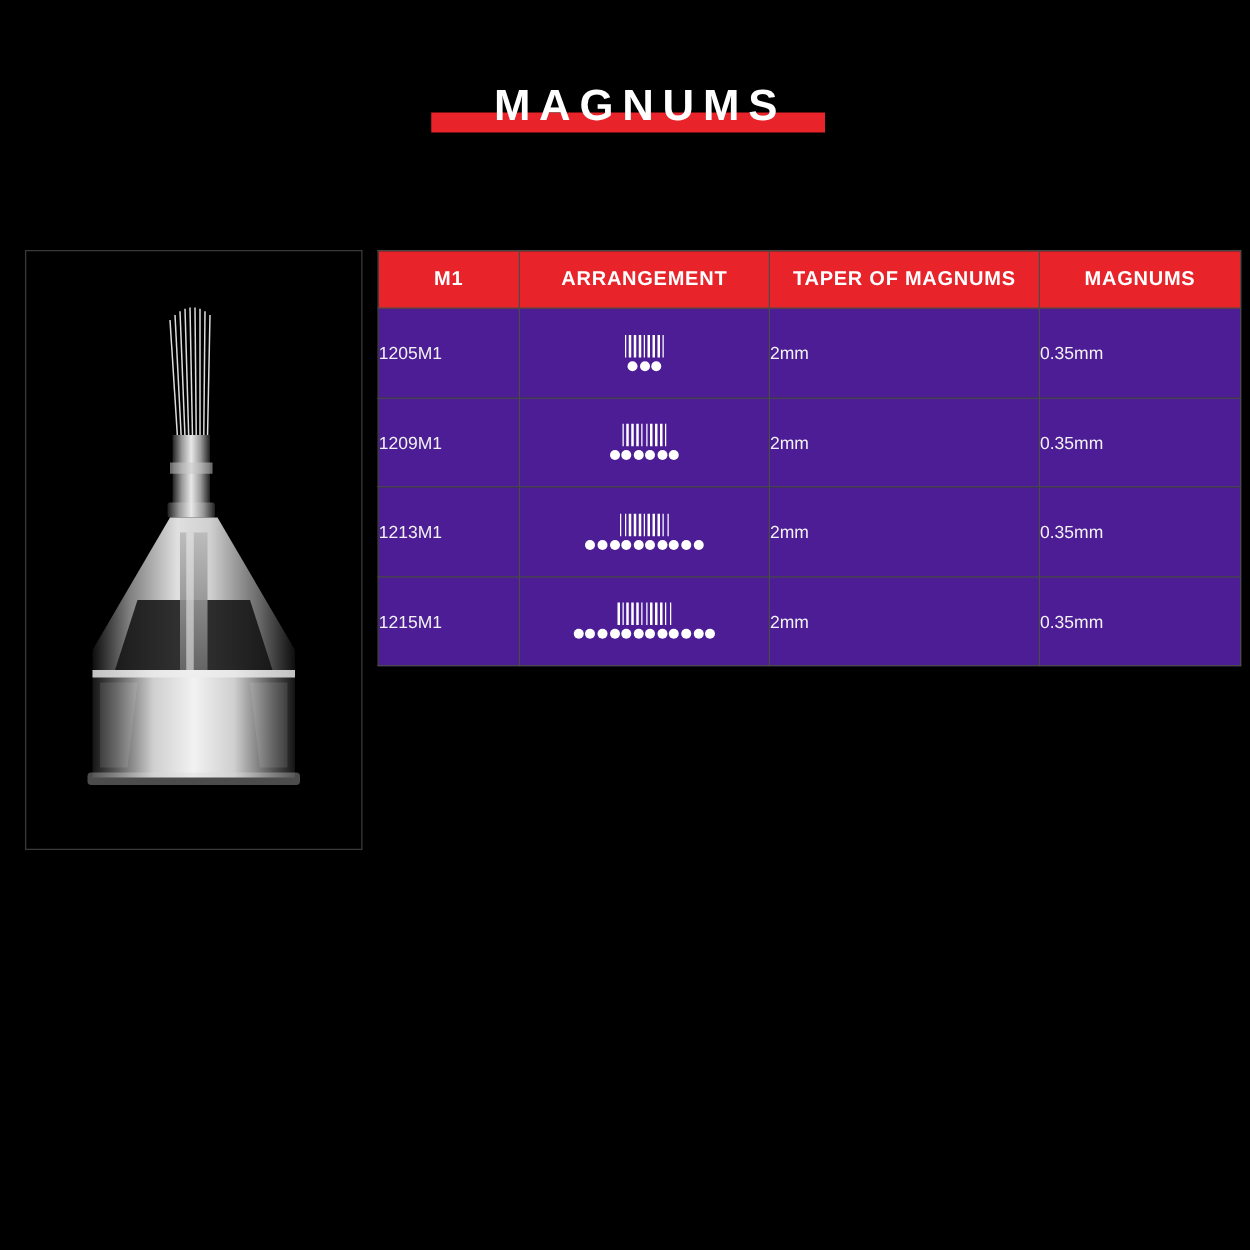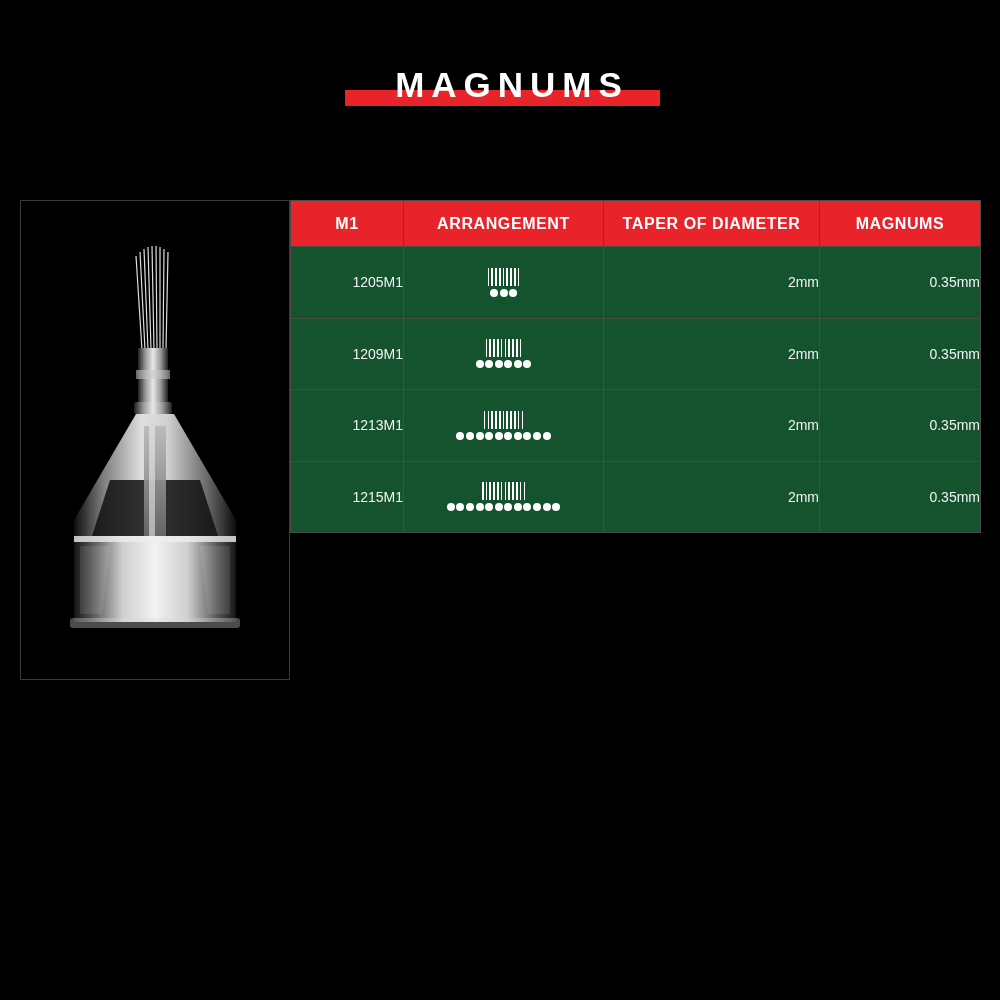--- a/index.html
+++ b/index.html
@@ -60,21 +60,21 @@
     border: 1px solid #3a3a3a;
     background: #000;
     overflow: hidden;
   }
 
   .cart-svg { position: absolute; left: 50%; top: 50%; transform: translate(-50%, -50%); }
 
   
   .table {
     position: absolute;
-    left: 290px;
+    left: 302px;
     top: 200px;
     width: 690px;
     border-collapse: collapse;
     table-layout: fixed;
   }
   .table td, .table th {
     border: 1px solid #4a4a4a;
     padding: 0;
     margin: 0;
   }
@@ -86,24 +86,24 @@
     letter-spacing: 0.6px;
     height: 46px;
     border: 1px solid #e8232a;
     text-align: center;
     vertical-align: middle;
     font-family: "Liberation Sans", sans-serif;
   }
   tbody td {
     color: #f2f2f2;
     font-size: 14px;
-    text-align: right;
+    text-align: left;
     vertical-align: middle;
     height: 71.5px;
-    background: #14532d;
+    background: #4c1d95;
     font-weight: normal;
   }
   .col-code   { width: 113px; }
   .col-arr    { width: 200px; }
   .col-taper  { width: 216px; }
   .col-diam   { width: 161px; }
 
   
   .arr {
     display: flex;
@@ -209,21 +209,21 @@
     <colgroup>
       <col class="col-code">
         <col class="col-arr">
         <col class="col-taper">
         <col class="col-diam">
     </colgroup>
     <thead>
       <tr>
         <th>M1</th>
         <th>ARRANGEMENT</th>
-        <th>TAPER OF DIAMETER</th>
+        <th>TAPER OF MAGNUMS</th>
         <th>MAGNUMS</th>
       </tr>
     </thead>
     <tbody id="tbody">
         <tr>
           <td>1205M1</td>
           <td>
             <div class="arr">
               <div class="arr-lines">
                 <i></i>

